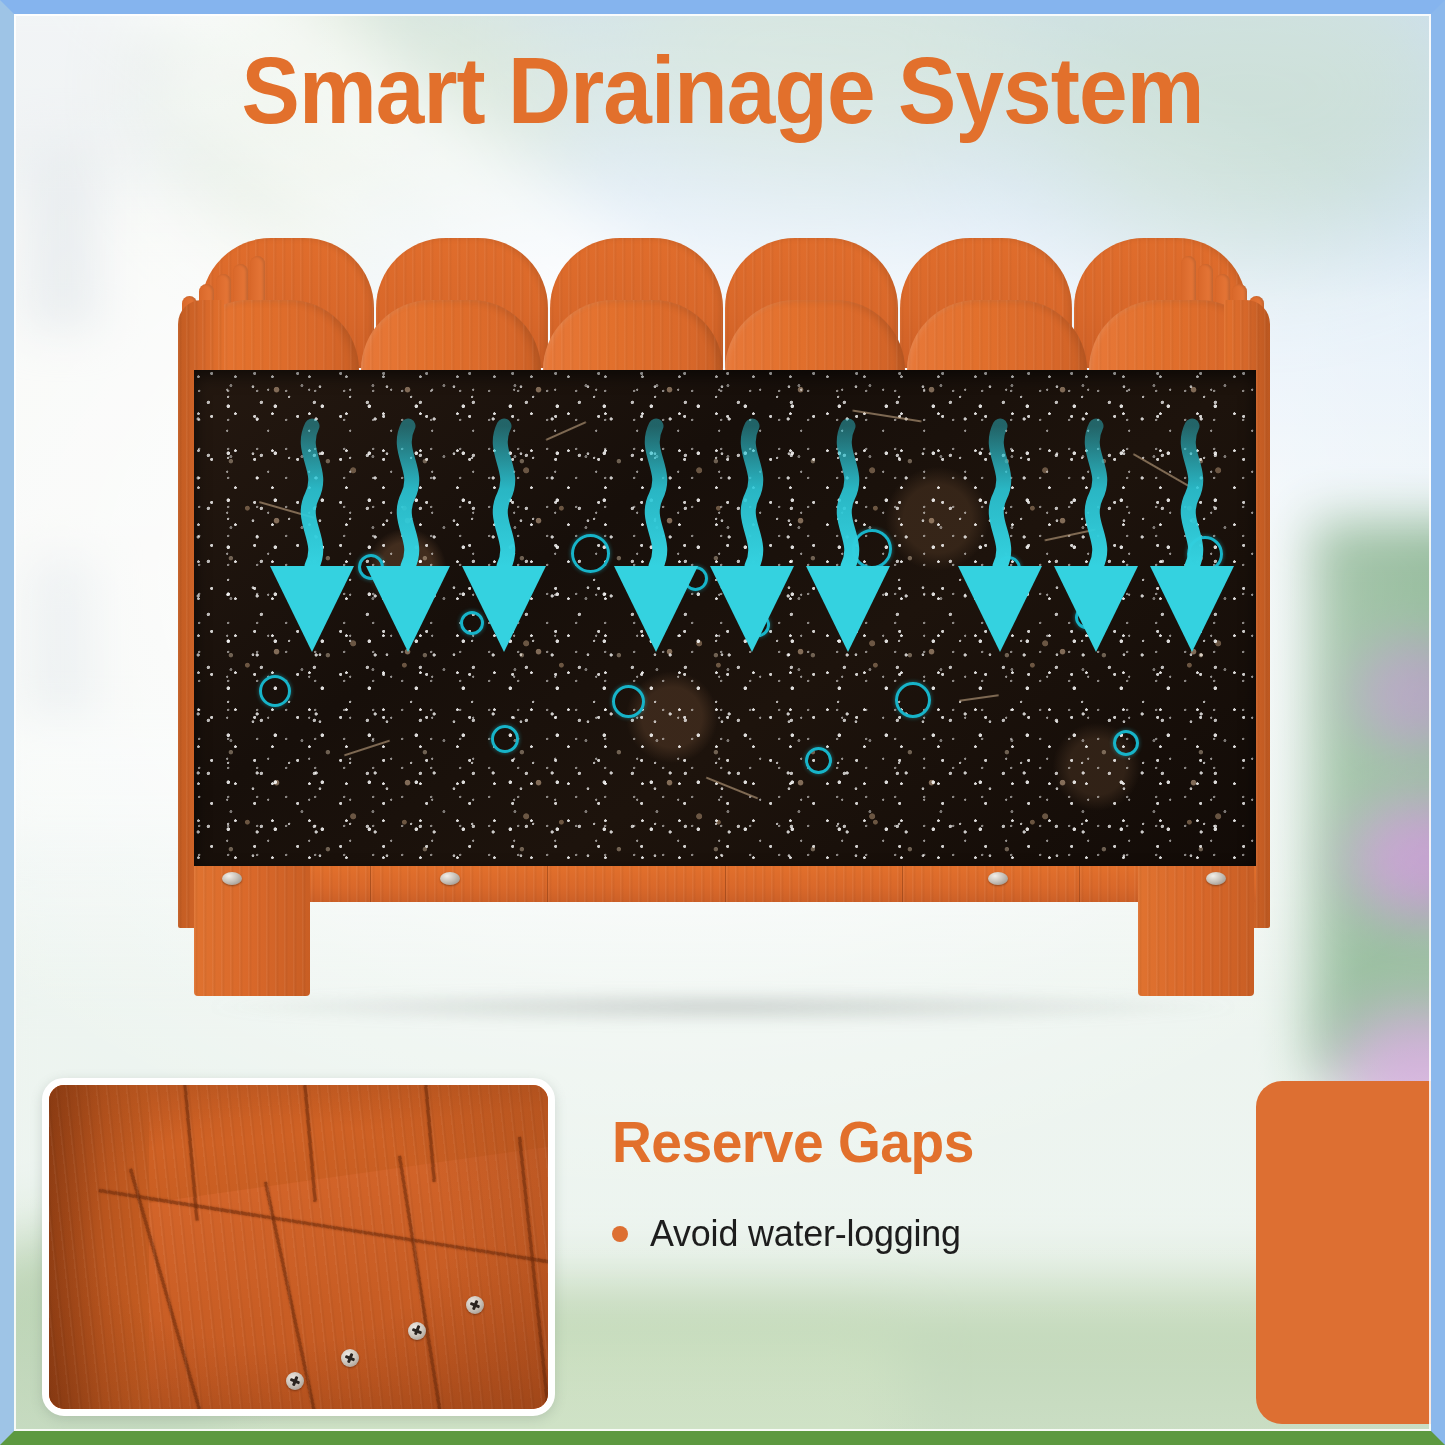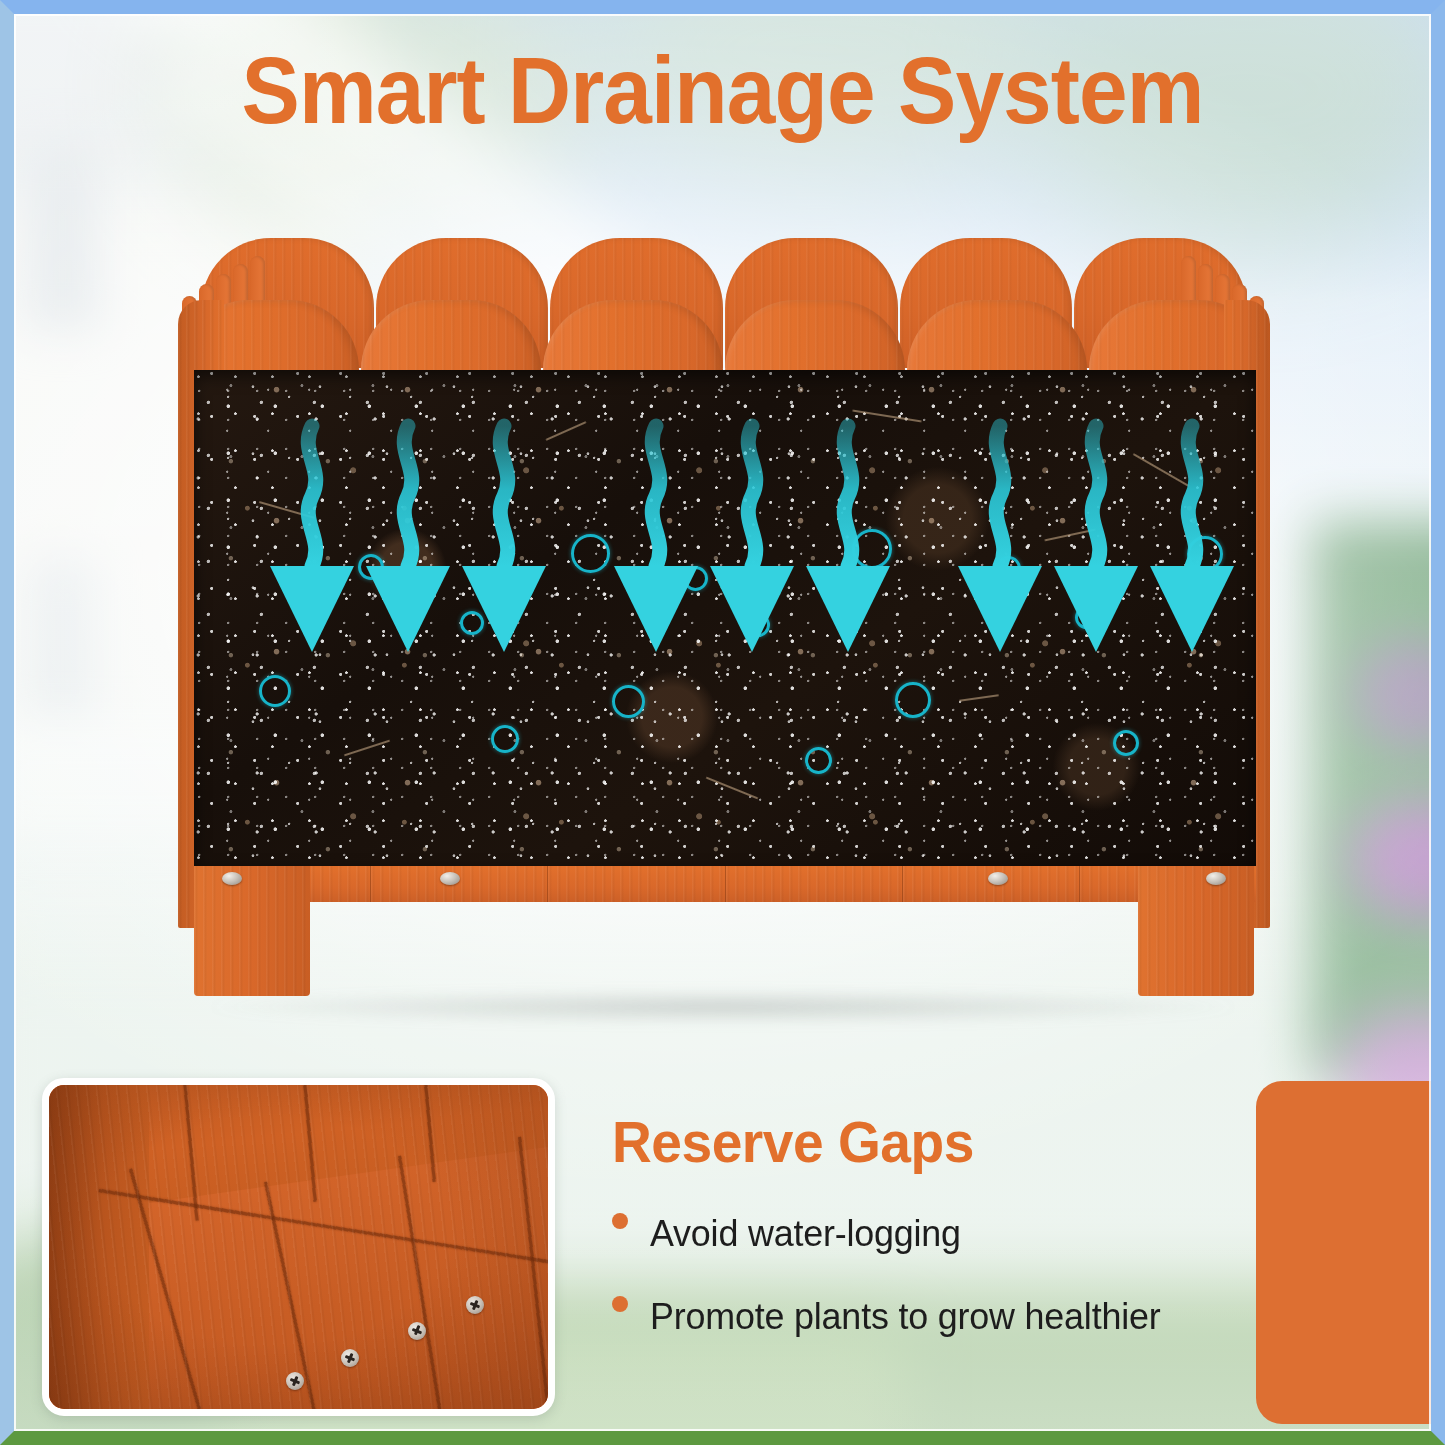--- a/index.html
+++ b/index.html
@@ -426,20 +426,21 @@
     font-weight: 700;
     color: #e2702c;
     letter-spacing: -.5px;
     margin: 0 0 38px 0;
     transform: scaleX(.95);
     transform-origin: left center;
   }
   .bullets { list-style: none; margin: 0; padding: 0; }
   .bullet {
     display: flex;
+    align-items: center;
     margin-bottom: 40px;
   }
   .bullet:last-child { margin-bottom: 0; }
   .dot {
     width: 16px; height: 16px;
     border-radius: 50%;
     background: #dd6f32;
     flex: 0 0 16px;
     margin-right: 22px;
   }
@@ -635,24 +636,20 @@
     </div>
   </div>
 
   <div id="copy">
     <div class="copy-head">Reserve Gaps</div>
     <ul class="bullets">
       <li class="bullet">
         <span class="dot"></span>
         <span class="bullet-text">Avoid water-logging</span>
       </li>
-      <li class="bullet">
-        <span class="dot"></span>
-        <span class="bullet-text">Promote plants to grow healthier</span>
-      </li>
     </ul>
   </div>
 
   <div id="corner-block"></div>
 
   <div class="frame"></div>
   <div class="frame-inner-glow"></div>
 
 </div>
 

